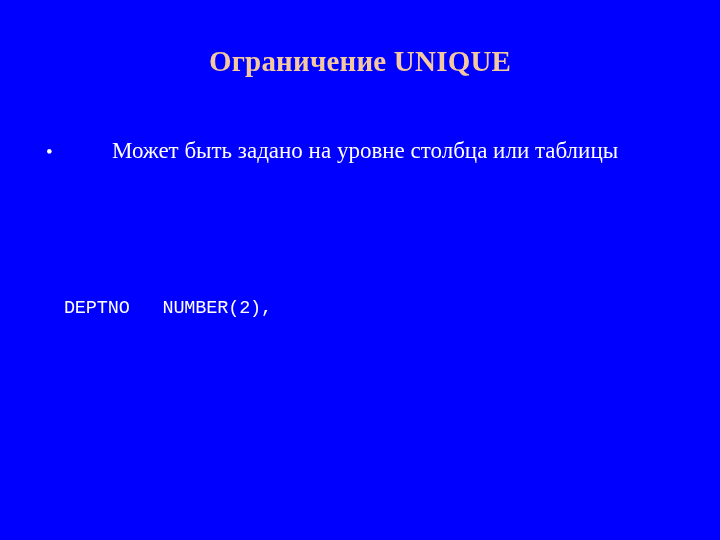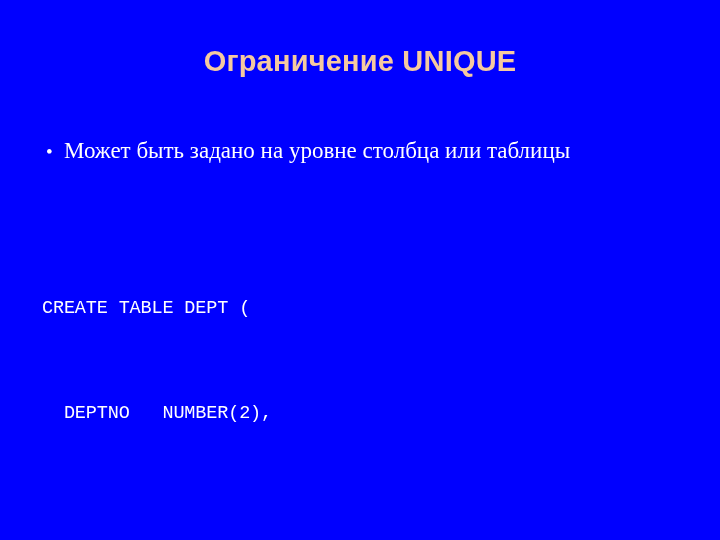--- a/index.html
+++ b/index.html
@@ -20,21 +20,21 @@
     height: 540px;
     background: #0000ff;
   }
   
   #slide-title {
     position: absolute;
     left: 0;
     top: 44px;
     width: 720px;
     text-align: center;
-    font-family: Liberation Sans, sans-serif;
+    font-family: Liberation Serif, serif;
     font-weight: bold;
     font-size: 29px;
     line-height: 34px;
     letter-spacing: 0.2px;
     color: #f5c9a0;
     white-space: nowrap;
   }
   
   #bullet-list {
     position: absolute;
@@ -53,20 +53,21 @@
   }
   .bullet-marker {
     flex: 0 0 auto;
     width: 18px;
     font-size: 19px;
     line-height: 30px;
     color: #ffffff;
   }
   .bullet-text {
     flex: 0 1 auto;
+    margin-left: 48px;
   }
   
   #code-block {
     position: absolute;
     left: 42px;
     top: 221px;
     width: 650px;
     font-family: "Liberation Mono", "DejaVu Sans Mono", monospace;
     font-size: 18.5px;
     line-height: 35px;
@@ -87,19 +88,18 @@
   <div id="slide-title">Ограничение UNIQUE</div>
 
   <div id="bullet-list">
     <div class="bullet-row">
       <span class="bullet-marker">•</span>
       <span class="bullet-text">Может быть задано на уровне столбца или таблицы</span>
     </div>
   </div>
 
   <div id="code-block">
-    <div class="code-line">CREATE TABLE DEPT (</div>
     <div class="code-line">  DEPTNO   NUMBER(2),</div>
     
     
   </div>
 
 </div>
 
 </body></html>

